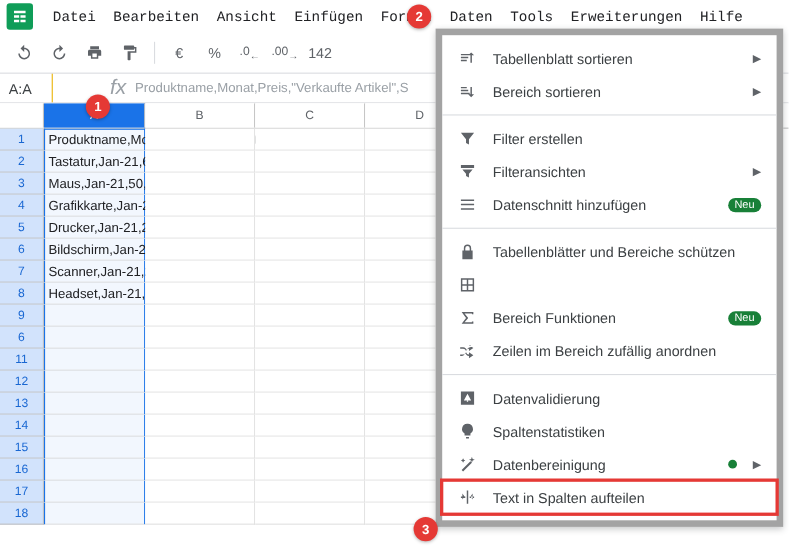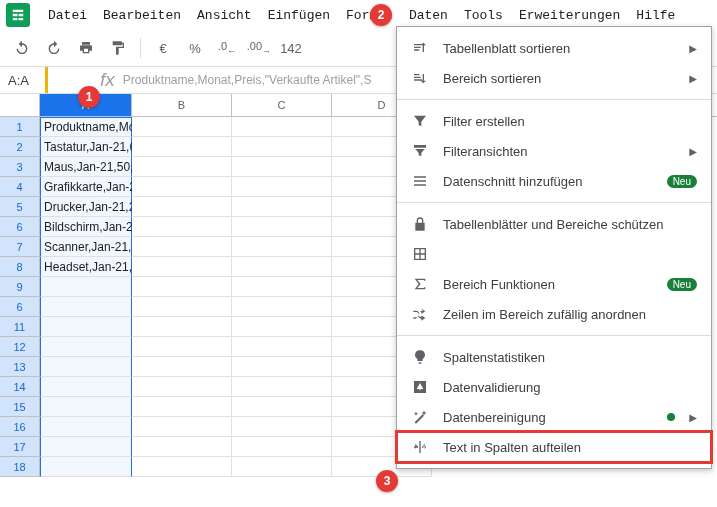--- a/index.html
+++ b/index.html
@@ -57,21 +57,21 @@
     align-items: center;
     border-top: 1px solid #dadce0;
     border-bottom: 1px solid #dadce0;
     height: 28px;
   }
   .name-box {
     width: 48px;
     padding: 0 8px;
     font-size: 13px;
     color: #3c4043;
-    border-right: 3px solid #eab308;
+    border-right: 1px solid #eab308;
     height: 100%;
     display: flex;
     align-items: center;
   }
   .fx-label {
     font-style: italic;
     color: #9aa0a6;
     padding: 0 8px;
     font-size: 19px;
   }
@@ -132,21 +132,21 @@
   .cell.col-a { border-left: 1px solid #1a73e8; border-right: 1px solid #1a73e8; }
   .row:first-child .cell.col-a { border-top: 1px solid #1a73e8; }
   .col-a-sel-bg { background: rgba(26,115,232,0.06); }
 
   .dropdown {
     position: absolute;
     top: 26px;
     left: 396px;
     width: 316px;
     background: #fff;
-    border: 1px solid #a3a3a3;
+    border: 6px solid #a3a3a3;
     box-shadow: 0 2px 6px rgba(60,64,67,.3);
     padding: 6px 0;
     z-index: 50;
   }
   .dd-item {
     display: flex;
     align-items: center;
     padding: 6px 14px;
     gap: 14px;
     cursor: pointer;
@@ -457,32 +457,32 @@
         <svg width="16" height="16" viewBox="0 0 24 24">
           <path fill="currentColor" d="M14 4l6 4-6 4V9c-2 0-3 1-4 3-1-2-2-3-4-3H2V7h4c3 0 4 2 5 4 1-2 2-4 5-4V4zm0 10l6 4-6 4v-3c-3 0-4-2-5-4-1 2-2 4-5 4H2v-2h4c2 0 3-1 4-3 1 2 2 3 4 3v-3z"></path>
         </svg>
       </span>
       <span class="dd-label">Zeilen im Bereich zufällig anordnen</span>
     </div>
     <div class="dd-sep"></div>
     <div class="dd-item">
       <span class="dd-icon">
         <svg width="16" height="16" viewBox="0 0 24 24">
+          <path fill="currentColor" d="M3 3h18v18H3zm9 3l-5 9h10zM12 15a1 1 0 100 2 1 1 0 000-2z"></path>
+        </svg>
+      </span>
+      <span class="dd-label">Datenvalidierung</span>
+    </div>
+    <div class="dd-item">
+      <span class="dd-icon">
+        <svg width="16" height="16" viewBox="0 0 24 24">
           <path fill="currentColor" d="M12 2a7 7 0 00-4 13v3h8v-3a7 7 0 00-4-13zM10 20h4v2h-4z"></path>
         </svg>
       </span>
       <span class="dd-label">Spaltenstatistiken</span>
-    </div>
-    <div class="dd-item">
-      <span class="dd-icon">
-        <svg width="16" height="16" viewBox="0 0 24 24">
-          <path fill="currentColor" d="M3 3h18v18H3zm9 3l-5 9h10zM12 15a1 1 0 100 2 1 1 0 000-2z"></path>
-        </svg>
-      </span>
-      <span class="dd-label">Datenvalidierung</span>
     </div>
     <div class="dd-item">
       <span class="dd-icon">
         <svg width="16" height="16" viewBox="0 0 24 24">
           <path fill="currentColor" d="M4 20l12-12 2 2L6 22zM18 2l1 3 3 1-3 1-1 3-1-3-3-1 3-1zM6 4l1 2 2 1-2 1-1 2-1-2-2-1 2-1z"></path>
         </svg>
       </span>
       <span class="dd-label">Datenbereinigung</span>
       <span class="dd-dot-green"></span>
       <span class="dd-chevron">▶</span>

